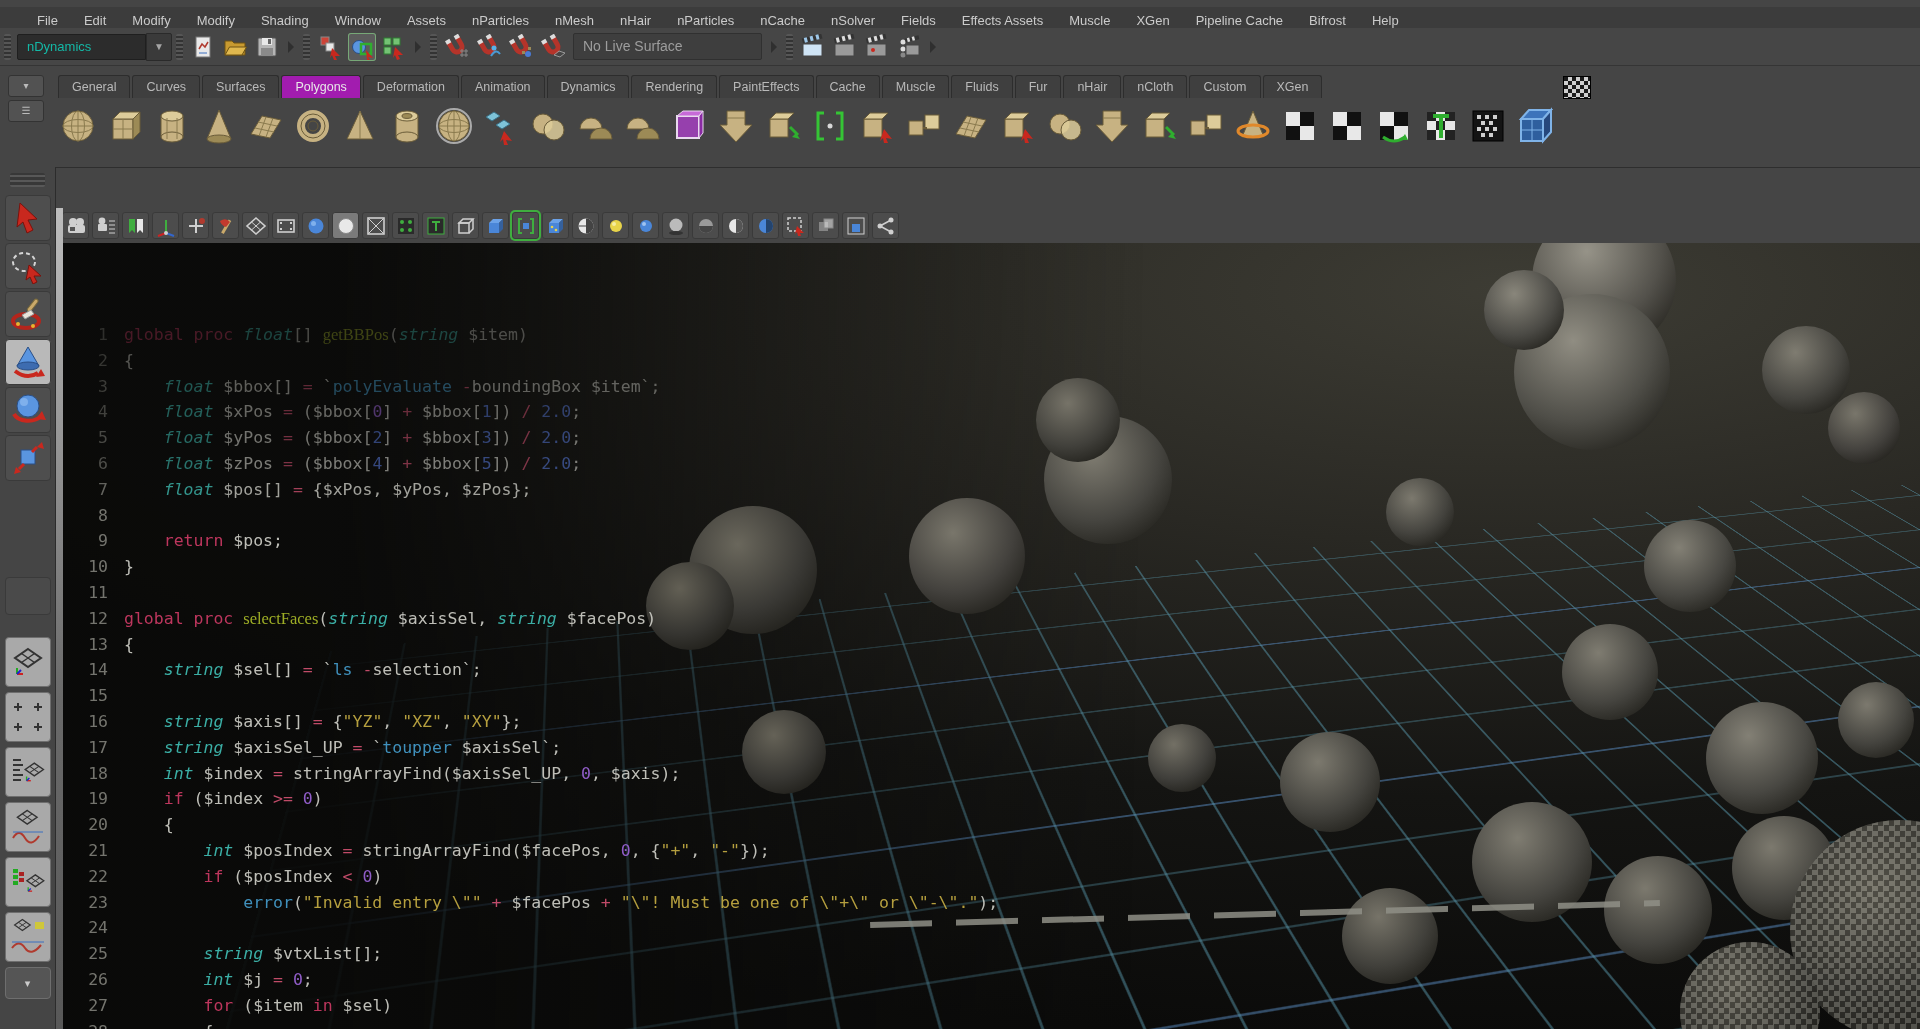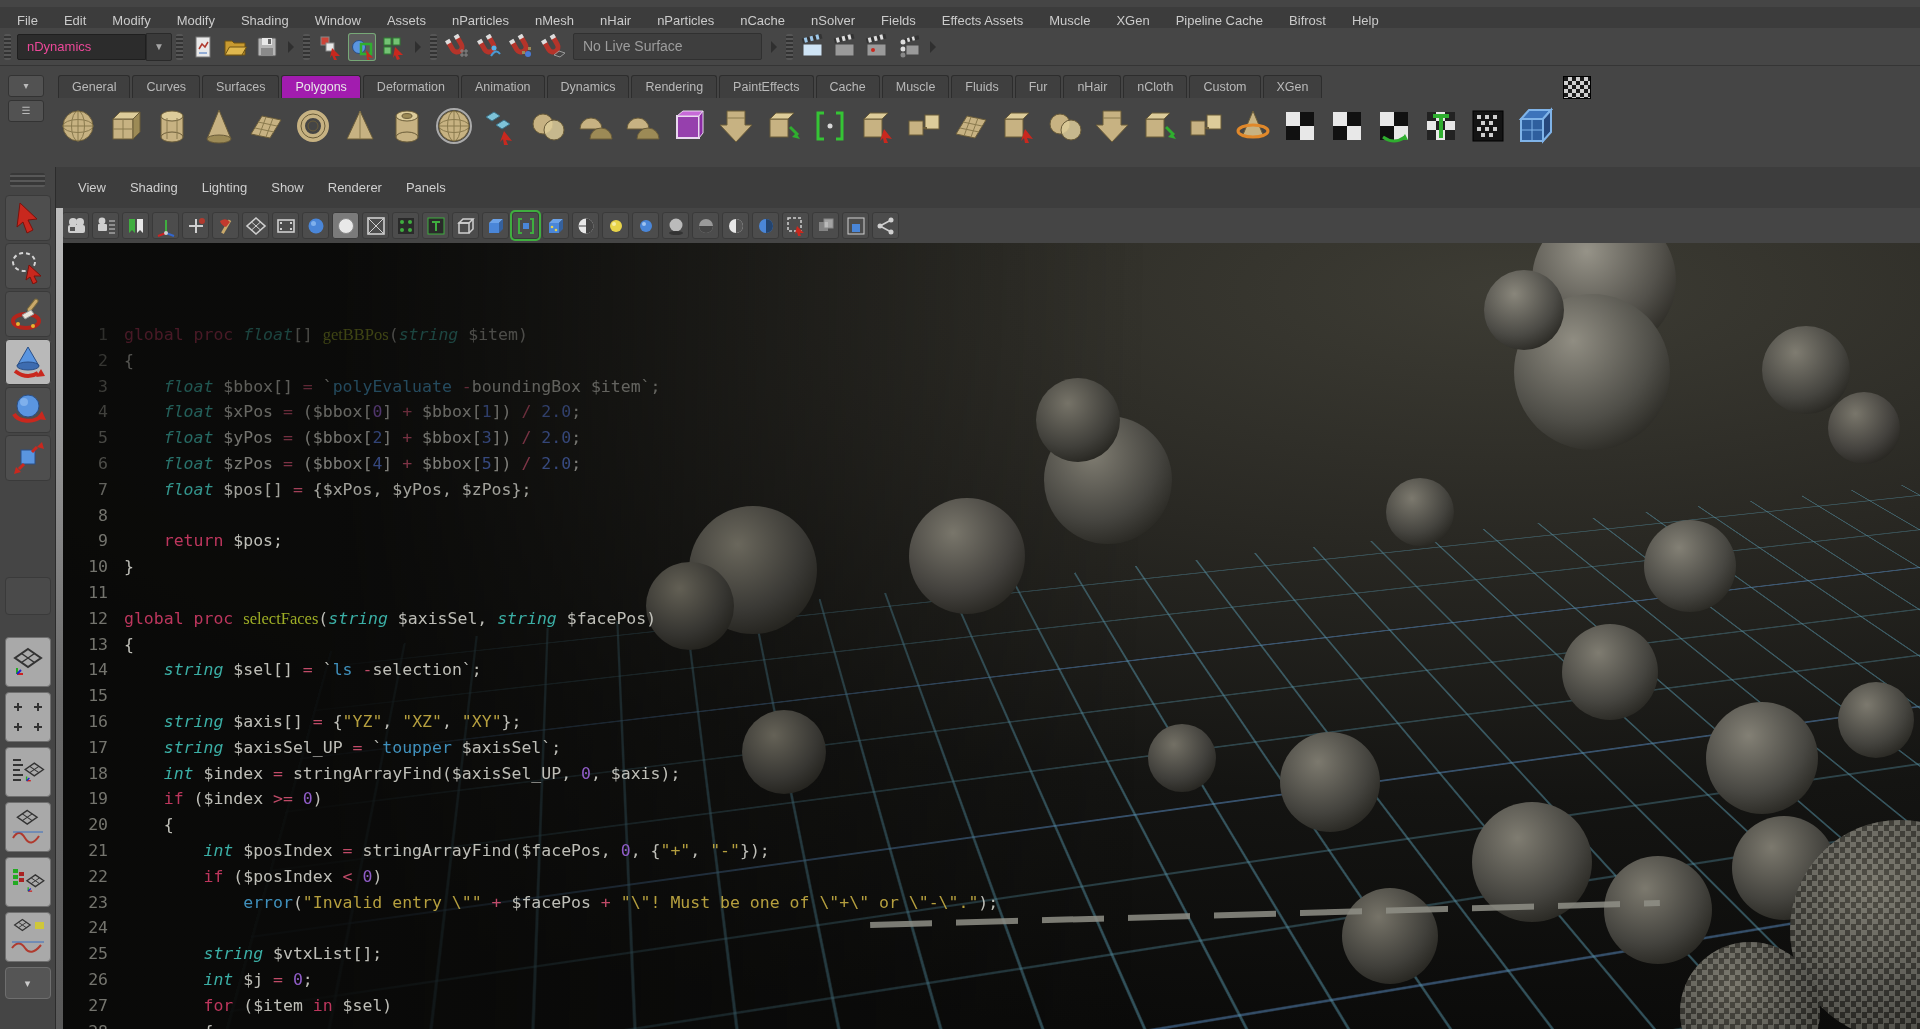--- a/index.html
+++ b/index.html
@@ -1,28 +1,28 @@
 <!DOCTYPE html>
 <html><head>
 <meta charset="utf-8">
 <style>
   html,body{margin:0;padding:0;background:#222;}
   #root{position:relative;width:1920px;height:1029px;overflow:hidden;background:#454545;
         font-family:"Liberation Sans",sans-serif;-webkit-font-smoothing:antialiased;}
   
   #menubar{position:absolute;top:7px;left:0;right:0;height:27px;background:#3c3c3c;
-           border-bottom:1px solid #2b2b2b;display:flex;align-items:center;padding-left:4px;}
+           border-bottom:1px solid #2b2b2b;display:flex;align-items:center;padding-left:24px;}
   .mi{padding:0 13px;font-size:13px;color:#cbcbcb;white-space:nowrap;}
   
   #statusline{position:absolute;top:28px;left:0;right:0;height:37px;background:#464646;
               border-bottom:1px solid #353535;display:flex;align-items:center;}
   .grip{width:7px;height:26px;margin:0 4px;background:repeating-linear-gradient(0deg,#565656 0 2px,#333 2px 4px);border-radius:2px;}
   .csep{width:0;height:0;border-left:6px solid #2f2f2f;border-top:6px solid transparent;border-bottom:6px solid transparent;margin:0 5px;}
   #menusel{display:flex;align-items:center;margin-left:2px;}
-  #menusel .val{width:118px;height:24px;background:#2c2c2c;border:1px solid #1f1f1f;color:#ec4899;
+  #menusel .val{width:118px;height:24px;background:#2c2c2c;border:1px solid #1f1f1f;color:#14b8a6;
                 font-size:13px;line-height:24px;padding-left:9px;border-radius:2px 0 0 2px;}
   #menusel .arr{width:24px;height:26px;background:#3a3a3a;border:1px solid #2a2a2a;color:#a5a5a5;
                 font-size:10px;text-align:center;line-height:26px;border-radius:0 2px 2px 0;}
   .sicon{width:28px;height:28px;margin:0 2px;display:flex;align-items:center;justify-content:center;border-radius:3px;}
   .sicon.pressed{background:#5c5c5c;box-shadow:inset 0 0 0 1px #77a877;}
   #livefield{width:178px;height:25px;background:#3e3e3e;border:1px solid #303030;color:#9d9d9d;
              font-size:14px;line-height:25px;padding-left:9px;margin:8px 4px;border-radius:2px;}
   
   #shelf{position:absolute;top:66px;left:0;right:0;height:101px;background:#454545;border-bottom:1px solid #2e2e2e;}
   .minibtn{position:absolute;left:8px;width:34px;height:20px;background:#525252;border:1px solid #333;
@@ -658,28 +658,20 @@
             <path d="M3 24h32" stroke="#3a6fbf"></path>
           </svg>
         </div>
         <div class="lbtn dark">
           <span style="color:#ccc;font-size:11px">▾</span>
         </div>
       </div>
   </div>
 
   <div id="panel">
-    <div id="pmenus">
-        <div class="pmi">View</div>
-        <div class="pmi">Shading</div>
-        <div class="pmi">Lighting</div>
-        <div class="pmi">Show</div>
-        <div class="pmi">Renderer</div>
-        <div class="pmi">Panels</div>
-      </div>
     <div id="ptools">
         <div class="picon">
           <svg width="22" height="22" viewBox="0 0 22 22" xmlns="http://www.w3.org/2000/svg">
             <circle cx="8" cy="7" r="4" fill="#cfcfcf"></circle>
             <circle cx="15" cy="7" r="4" fill="#cfcfcf"></circle>
             <rect x="3" y="10" width="17" height="8" rx="2" fill="#cfcfcf"></rect>
             <rect x="5" y="12" width="5" height="4" fill="#555"></rect>
           </svg>
         </div>
         <div class="picon">

